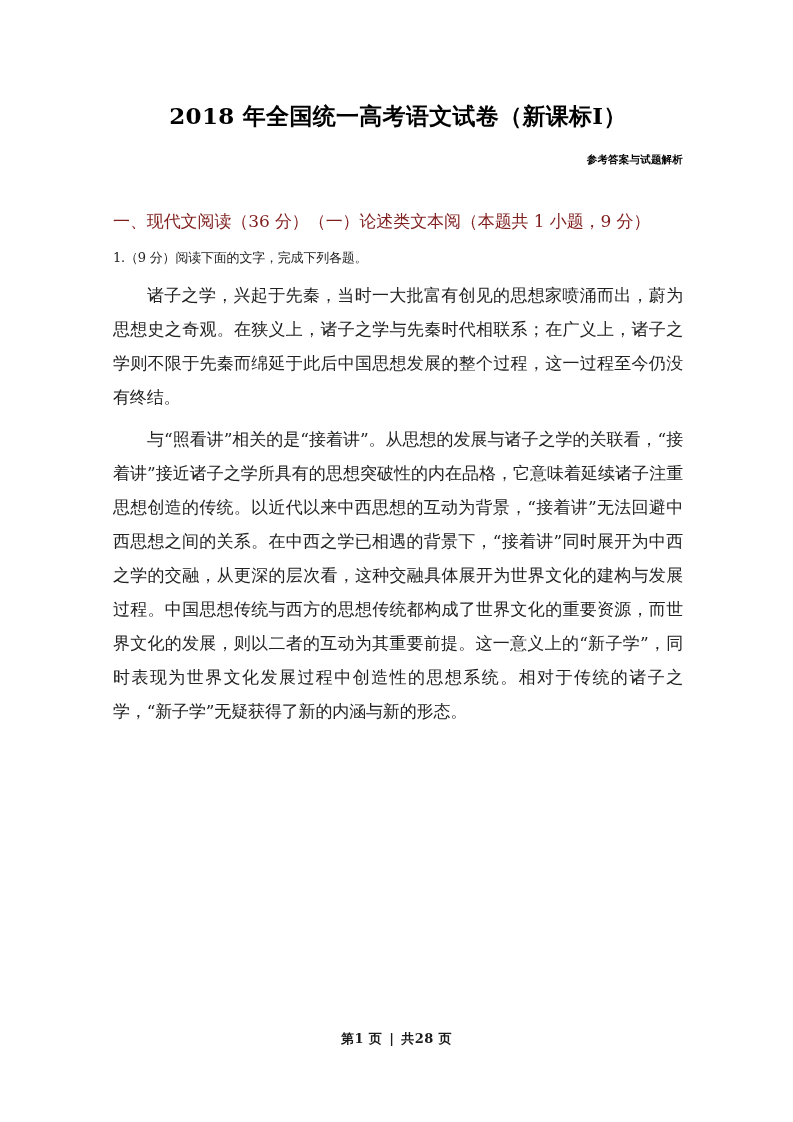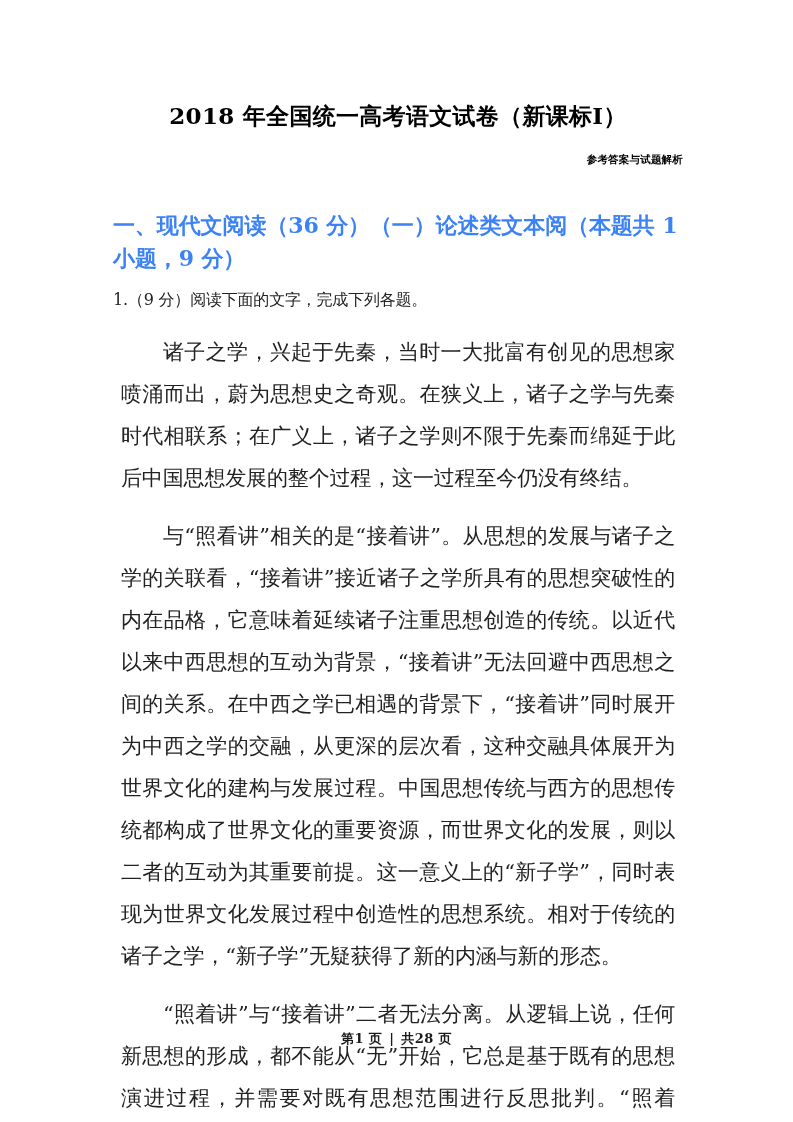--- a/index.html
+++ b/index.html
@@ -53,41 +53,41 @@
     font-size: 10.5px;
     font-weight: bold;
     letter-spacing: 0.2px;
     color: #000000;
   }
 
   .section-heading {
     margin: 0;
     padding-top: 42px;
     font-family: "DejaVu Serif", "Liberation Serif", serif;
-    font-size: 22px;
-    font-weight: bold;
-    color: #3b82f6;
+    font-size: 17px;
+    font-weight: normal;
+    color: #7f1d1d;
     line-height: 1.5;
     letter-spacing: -0.1px;
   }
 
   .question-line {
     margin: 0;
     padding-top: 12px;
-    font-size: 16px;
+    font-size: 13px;
     line-height: 1.62;
     color: #222222;
     letter-spacing: -0.2px;
   }
 
   .body-para {
-    margin: 8px;
+    margin: 0;
     padding-top: 8px;
     text-indent: 2em;
-    font-size: 21px;
+    font-size: 17px;
     line-height: 2.0;
     color: #222222;
     text-align: justify;
     text-justify: inter-ideograph;
     letter-spacing: -0.15px;
   }
 
   .body-para.first {
     padding-top: 10px;
   }
@@ -121,20 +121,19 @@
 
     <h2 class="section-heading">一、现代文阅读（36 分）（一）论述类文本阅（本题共 1 小题，9 分）</h2>
 
     <p class="question-line">1.（9 分）阅读下面的文字，完成下列各题。</p>
 
     <p class="body-para first">诸子之学，兴起于先秦，当时一大批富有创见的思想家喷涌而出，蔚为思想史之奇观。在狭义上，诸子之学与先秦时代相联系；在广义上，诸子之学则不限于先秦而绵延于此后中国思想发展的整个过程，这一过程至今仍没有终结。</p>
 
 
     <p class="body-para">与“照看讲”相关的是“接着讲”。从思想的发展与诸子之学的关联看，“接着讲”接近诸子之学所具有的思想突破性的内在品格，它意味着延续诸子注重思想创造的传统。以近代以来中西思想的互动为背景，“接着讲”无法回避中西思想之间的关系。在中西之学已相遇的背景下，“接着讲”同时展开为中西之学的交融，从更深的层次看，这种交融具体展开为世界文化的建构与发展过程。中国思想传统与西方的思想传统都构成了世界文化的重要资源，而世界文化的发展，则以二者的互动为其重要前提。这一意义上的“新子学”，同时表现为世界文化发展过程中创造性的思想系统。相对于传统的诸子之学，“新子学”无疑获得了新的内涵与新的形态。</p>
 
-    <p class="body-para">“照着讲”与“接着讲”二者无法分离。从逻辑上说，任何新思想的形成，都不能从“无”开始，它总是基于既有的思想演进过程，并需要对既有思想范围进行反思批判。“照着讲”的意义，在于梳理以往的思想发展过程，打开前人思想的丰富内容，由此为后继的思想提供理论之源。在此意义上，“照着讲”是“接着讲”的出发点。然而，仅仅停留在“照着讲”，思想便容易止于过去，难以继续前行，可能无助于思想的创新。</p>
 
   </div>
 
   <div class="page-footer">
     <span>第1 页</span><span class="sep">|</span><span>共28 页</span>
   </div>
 </div>
 
 </body></html>

